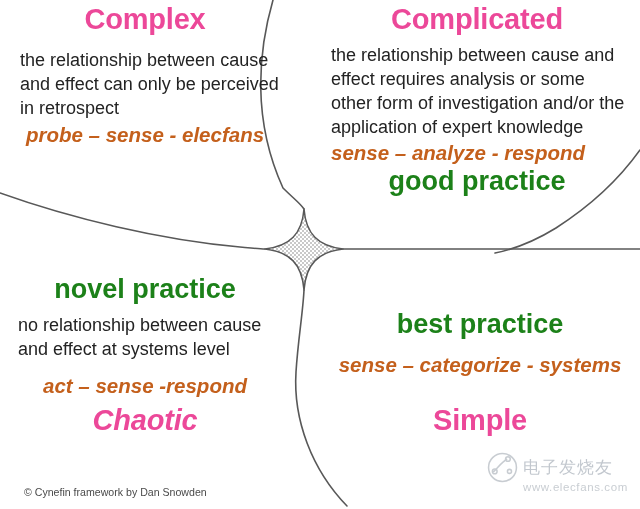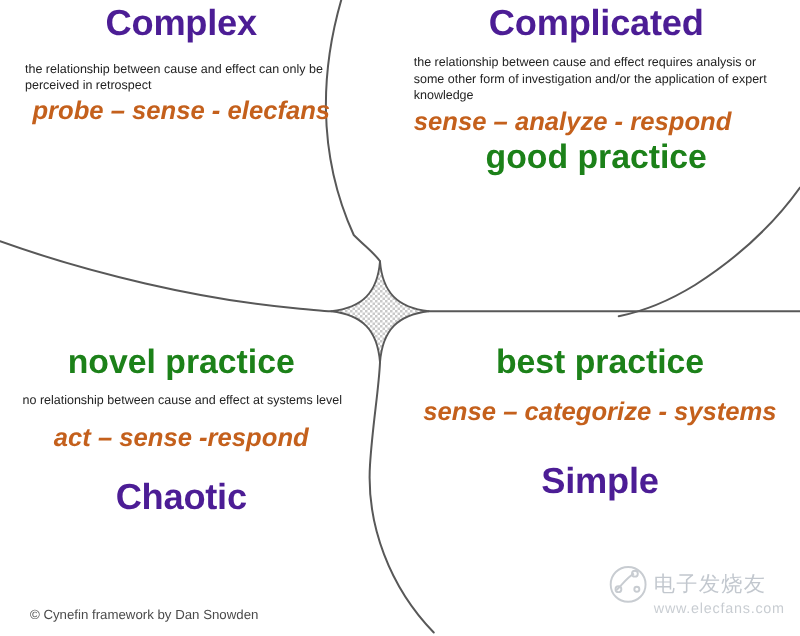--- a/index.html
+++ b/index.html
@@ -22,30 +22,30 @@
     height: 509px;
     pointer-events: none;
   }
 
   .quad {
     position: absolute;
     text-align: center;
   }
 
   .domain-title {
-    color: #4c1d95;
+    color: #ec4899;
     font-weight: bold;
     font-size: 29px;
     line-height: 1.06;
     letter-spacing: -0.2px;
     white-space: nowrap;
   }
   .domain-desc {
     color: #232323;
-    font-size: 10px;
+    font-size: 18px;
     line-height: 1.33;
     font-weight: normal;
   }
   .domain-action {
     color: #c4601c;
     font-style: italic;
     font-weight: bold;
     font-size: 20.5px;
     line-height: 1.2;
     white-space: nowrap;
@@ -70,25 +70,25 @@
   #quad-complicated .domain-title    { margin: 0 0 9px 0; }
   #quad-complicated .domain-desc     { text-align: left; padding-left: 4px; }
   #quad-complicated .domain-action   { margin-top: 2px; text-align: left; padding-left: 4px; }
   #quad-complicated .domain-practice { margin-top: 1px; text-align: center; }
 
   
   #quad-chaotic { left: 6px; top: 275px; width: 278px; }
   #quad-chaotic .domain-practice { margin-bottom: 9px; }
   #quad-chaotic .domain-desc     { text-align: left; padding-left: 12px; }
   #quad-chaotic .domain-action   { margin-top: 12px; }
-  #quad-chaotic .domain-title    { margin-top: 19px; }
+  #quad-chaotic .domain-title    { margin-top: 7px; font-style: italic; }
 
   
   #quad-simple { left: 327px; top: 275px; width: 306px; }
-  #quad-simple .domain-practice { margin-bottom: 8px; }
+  #quad-simple .domain-practice { margin-bottom: 8px; margin-top: 35px; }
   #quad-simple .domain-desc     { text-align: left; padding-left: 28px; }
   #quad-simple .domain-action   { margin-top: 13px; }
   #quad-simple .domain-title    { margin-top: 28px; }
 
   #credit {
     position: absolute;
     left: 24px;
     top: 486px;
     font-size: 10.6px;
     color: #4a4a4a;

